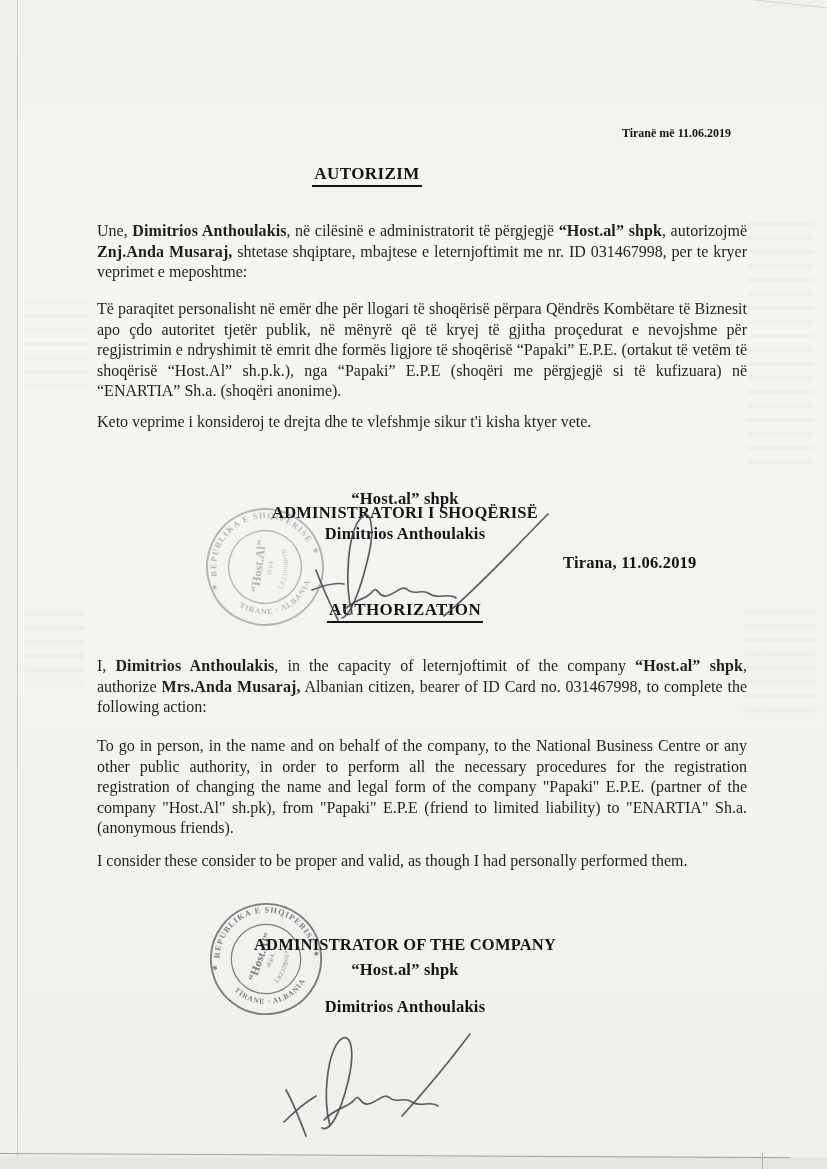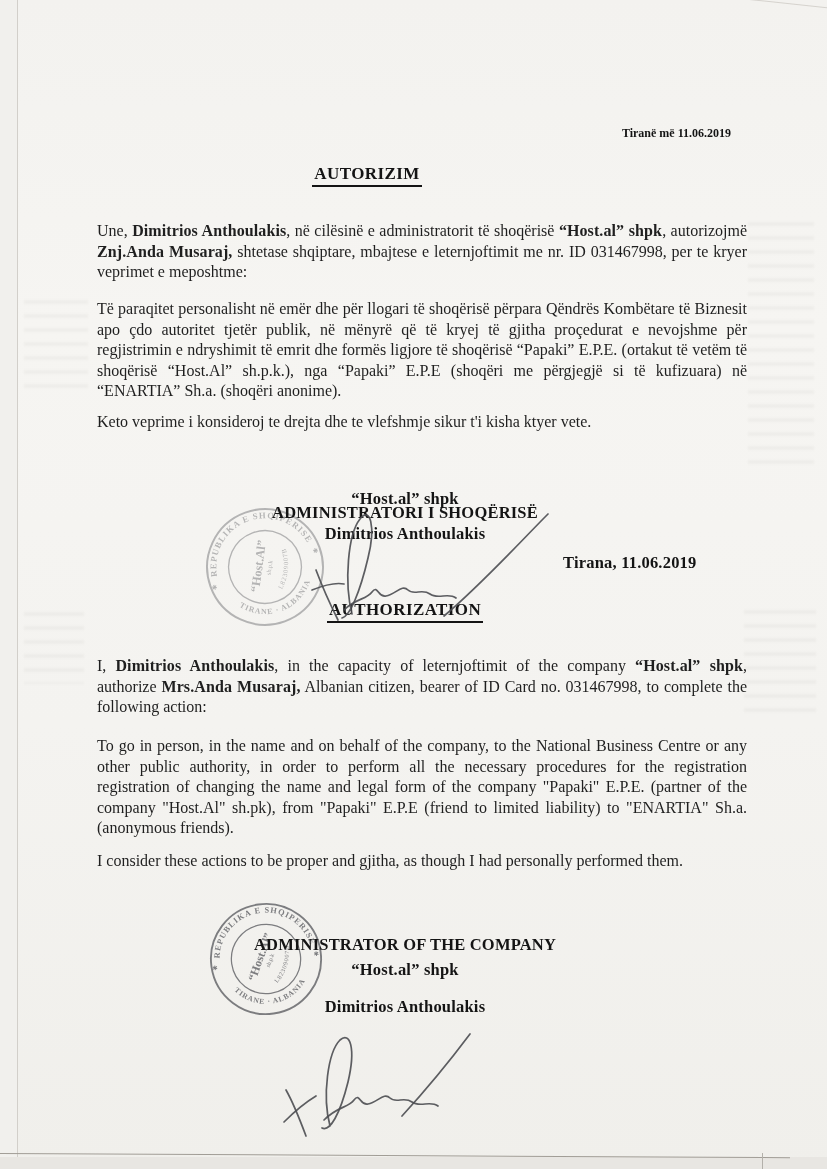--- a/index.html
+++ b/index.html
@@ -48,21 +48,21 @@
   <div class="bottom-shade"></div>
   <div class="bottom-line"></div>
   <div class="bottom-vline"></div>
 
   <div class="abs date-line">Tiranë më 11.06.2019</div>
 
   <div class="abs title-wrap" style="top:164px;">
     <span class="title">AUTORIZIM</span>
   </div>
 
-  <div class="abs para" style="top:221px;"><span>Une, </span><b>Dimitrios Anthoulakis</b><span>, në cilësinë e administratorit të shoqërisë </span><b>“Host.al” shpk</b><span>, autorizojmë </span><b>Znj.Anda Musaraj,</b><span> shtetase shqiptare, mbajtese e leternjoftimit me nr. ID 031467998, per te kryer veprimet e meposhtme:</span></div>
+  <div class="abs para" style="top:221px;"><span>Une, </span><b>Dimitrios Anthoulakis</b><span>, në cilësinë e administratorit të përgjegjë </span><b>“Host.al” shpk</b><span>, autorizojmë </span><b>Znj.Anda Musaraj,</b><span> shtetase shqiptare, mbajtese e leternjoftimit me nr. ID 031467998, per te kryer veprimet e meposhtme:</span></div>
   <div class="abs para" style="top:299px;">Të paraqitet personalisht në emër dhe për llogari të shoqërisë përpara Qëndrës Kombëtare të Biznesit apo çdo autoritet tjetër publik, në mënyrë që të kryej të gjitha proçedurat e nevojshme për regjistrimin e ndryshimit të emrit dhe formës ligjore të shoqërisë “Papaki” E.P.E. (ortakut të vetëm të shoqërisë  “Host.Al” sh.p.k.), nga “Papaki” E.P.E (shoqëri me përgjegjë si të  kufizuara) në  “ENARTIA” Sh.a. (shoqëri anonime).</div>
   <div class="abs para" style="top:412px;">Keto veprime i konsideroj te drejta dhe te vlefshmje sikur t'i kisha ktyer vete.</div>
 
   <div class="abs center-col heading" style="top:459px;margin-top:44px;">ADMINISTRATORI I SHOQËRISË</div>
   <div class="abs center-col heading" style="top:489px;">“Host.al” shpk</div>
   <div class="abs center-col heading" style="top:524px;">Dimitrios Anthoulakis</div>
   <div class="abs heading" style="top:553px;left:563px;">Tirana, 11.06.2019</div>
 
   <svg id="stamp1" class="stamp" style="left:203px;top:505px;" width="124" height="124" viewBox="0 0 150 150">
     <defs>
@@ -92,21 +92,21 @@
     <path d="M 344 610 C 356 598 366 600 372 592 C 378 584 378 598 386 596 C 396 594 402 584 408 590 C 414 596 422 588 430 594 C 438 600 448 592 456 598"></path>
     <path d="M 548 514 C 522 540 482 584 444 616"></path>
   </svg>
 
   <div class="abs title-wrap" style="top:600px;left:97px;width:616px;">
     <span class="title">AUTHORIZATION</span>
   </div>
 
   <div class="abs para" style="top:656px;"><span>I, </span><b>Dimitrios Anthoulakis</b><span>, in the capacity of leternjoftimit of the company </span><b>“Host.al” shpk</b><span>, authorize </span><b>Mrs.Anda Musaraj,</b><span> Albanian citizen, bearer of ID Card no. 031467998, to complete the following action:</span></div>
   <div class="abs para" style="top:736px;">To go in person, in the name and on behalf of the company, to the National Business Centre or any other public authority, in order to perform all the necessary procedures for the registration registration of changing the name and legal form of the company "Papaki" E.P.E. (partner of the company "Host.Al" sh.pk), from "Papaki" E.P.E (friend to limited liability) to "ENARTIA" Sh.a. (anonymous friends).</div>
-  <div class="abs para" style="top:851px;">I consider these actions to be proper and gjitha, as though I had personally performed them.</div>
+  <div class="abs para" style="top:851px;">I consider these consider to be proper and valid, as though I had personally performed them.</div>
 
   <div class="abs center-col heading" style="top:935px;">ADMINISTRATOR OF THE COMPANY</div>
   <div class="abs center-col heading" style="top:960px;">“Host.al” shpk</div>
   <div class="abs center-col heading" style="top:997px;">Dimitrios Anthoulakis</div>
 
   <svg id="stamp2" class="stamp" style="left:207px;top:900px;" width="118" height="118" viewBox="0 0 150 150">
     <g>
       <circle class="stamp-ink" cx="75" cy="75" r="70" stroke-width="2.4"></circle>
       <circle class="stamp-ink" cx="75" cy="75" r="44" stroke-width="1.6"></circle>
       <text font-size="10.5" font-weight="bold" letter-spacing="1.3"><textPath href="#arcTop" startOffset="50%" text-anchor="middle">REPUBLIKA E SHQIPERISE</textPath></text>

